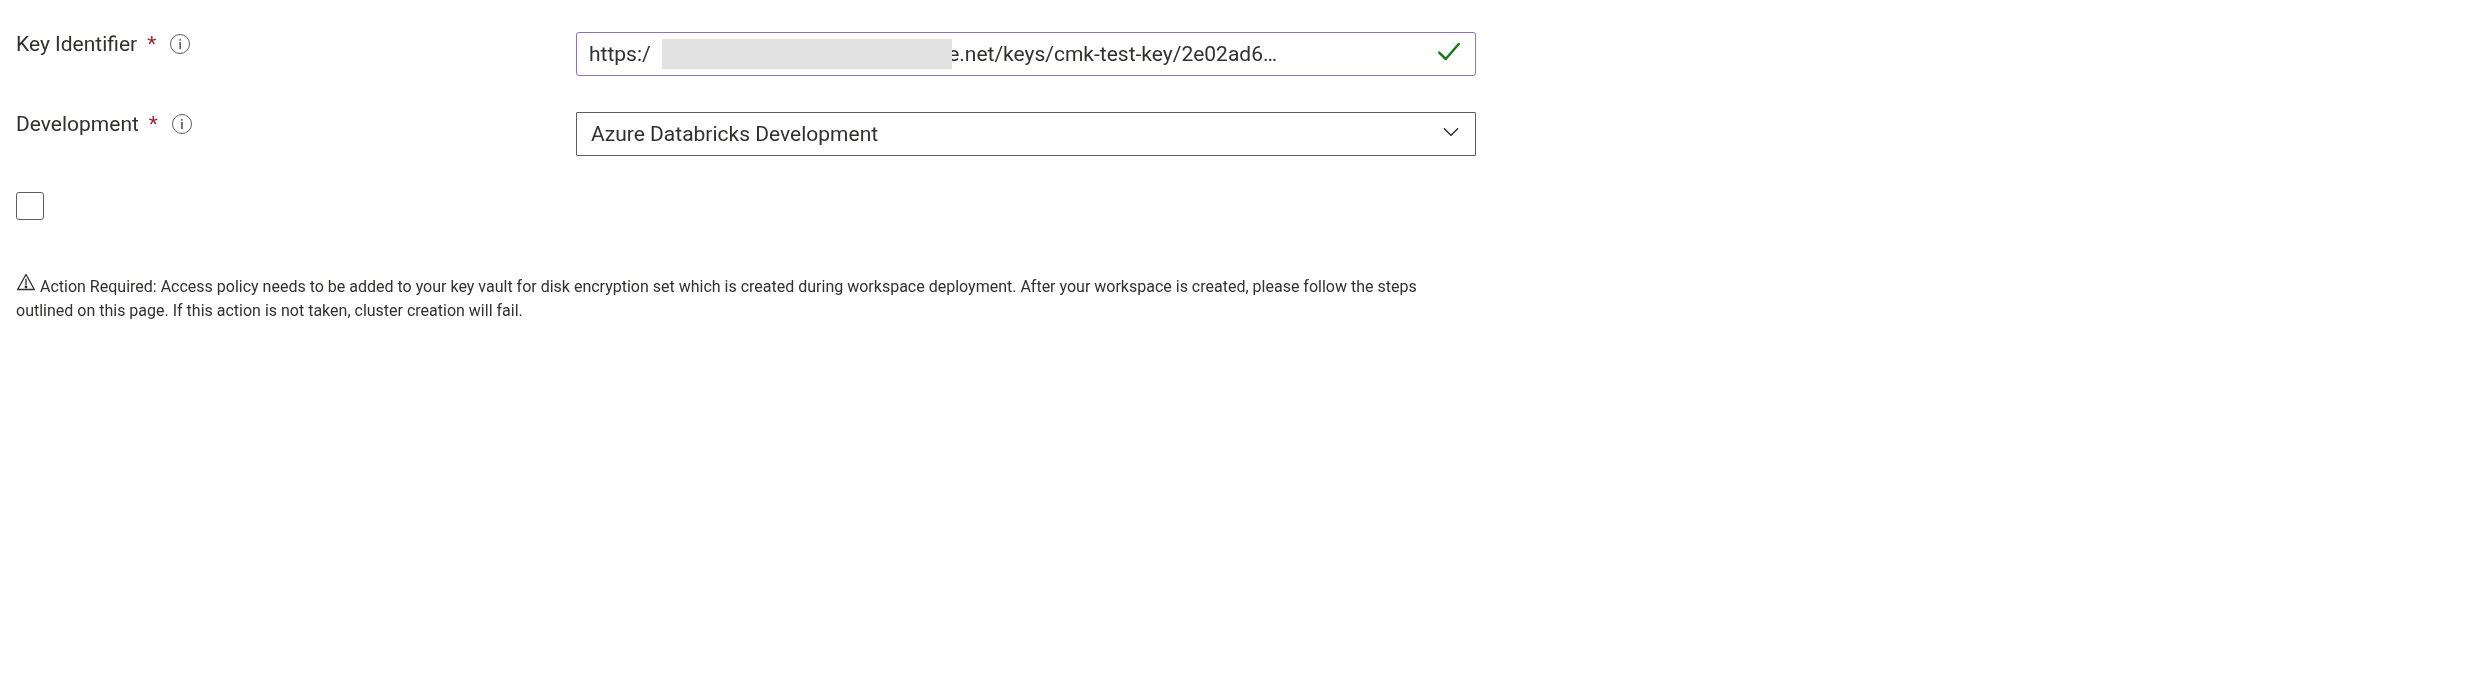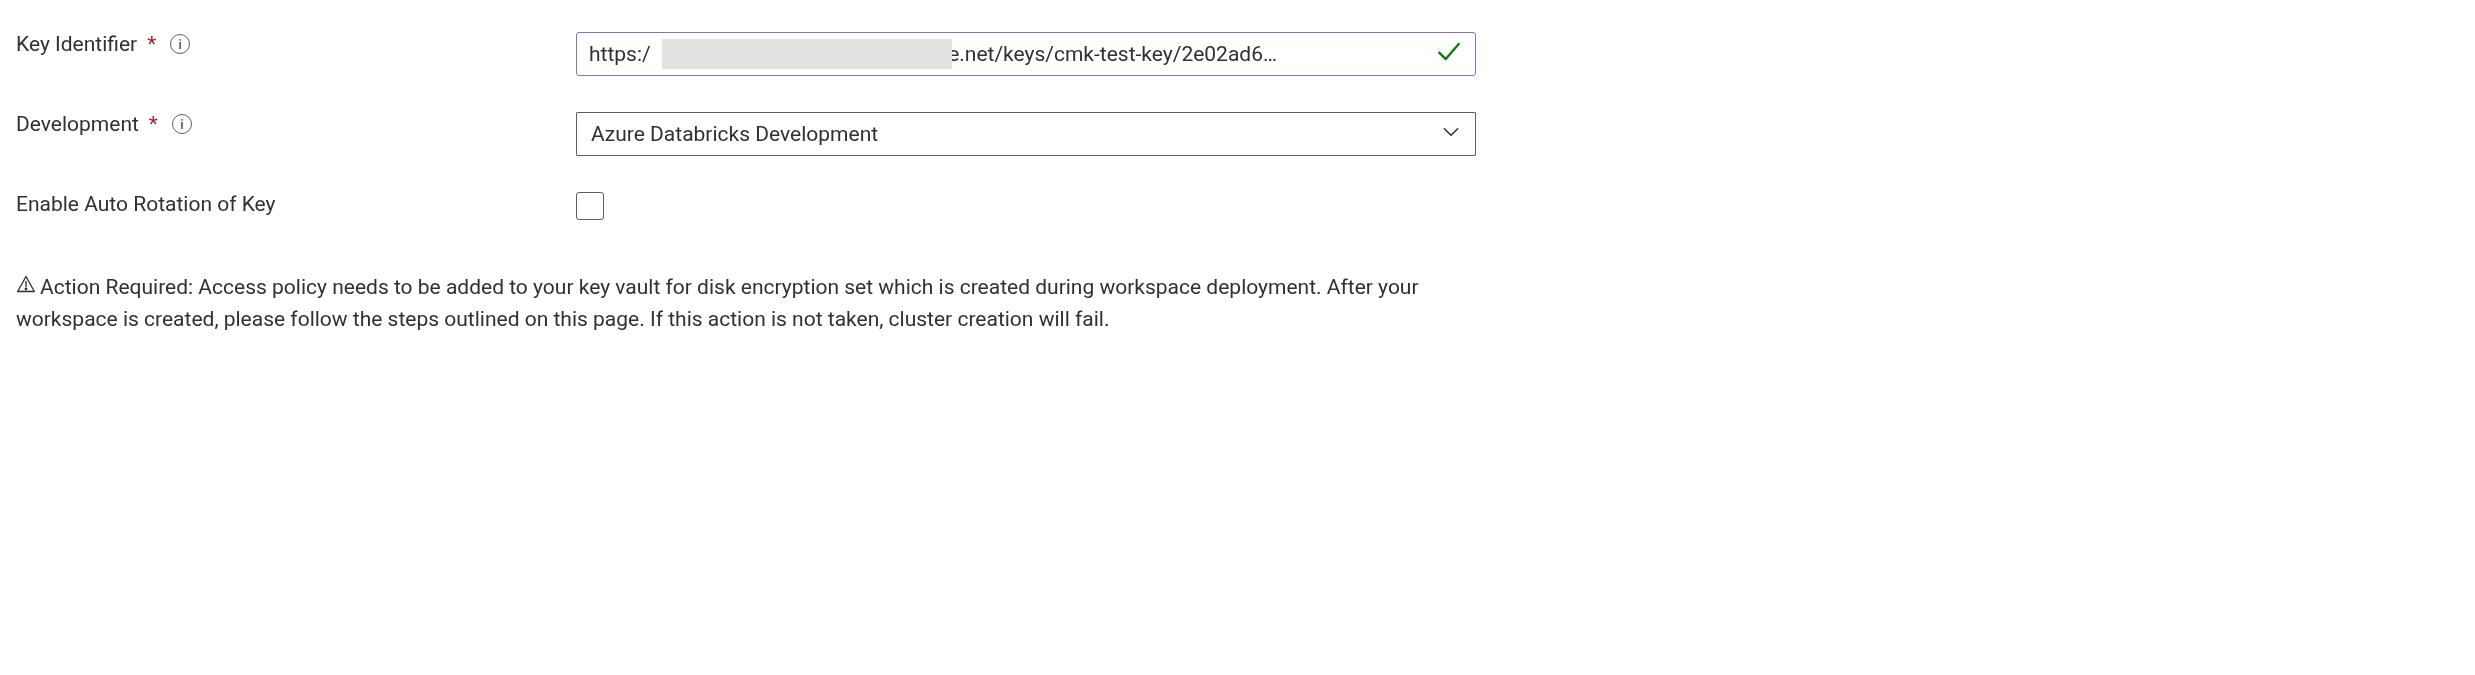--- a/index.html
+++ b/index.html
@@ -110,21 +110,21 @@
       border: 1.5px solid #605e5c;
       border-radius: 3px;
       background: #fff;
       cursor: pointer;
     }
     .warning-block {
       margin-top: 24px;
       max-width: 1430px;
       color: #323130;
       line-height: 1.5;
-      font-size: 21px;
+      font-size: 16px;
     }
     .warning-icon {
       display: inline-block;
       margin-right: 4px;
       vertical-align: baseline;
     }
   </style>
 </head>
 <body>
 
@@ -159,23 +159,20 @@
       <span class="chevron-icon">
         <svg width="20" height="20" viewBox="0 0 24 24" fill="none" stroke="#323130" stroke-width="1.8" stroke-linecap="round" stroke-linejoin="round">
             <polyline points="4 8 12 16 20 8"></polyline>
           </svg>
       </span>
     </div>
   </div>
 </div>
 
 <div class="form-row">
-  <div class="label-col">
-    <span class="label-text">Enable Auto Rotation of Key</span>
-  </div>
   <div class="field-col">
     <div class="checkbox"></div>
   </div>
 </div>
 
 <div class="warning-block">
   <span class="warning-icon">
     <svg width="20" height="20" viewBox="0 0 24 24" fill="none" stroke="#323130" stroke-width="1.6" stroke-linejoin="round">
         <path d="M12 3 L22 21 L2 21 Z"></path>
         <line x1="12" y1="9" x2="12" y2="15" stroke-linecap="round"></line>

